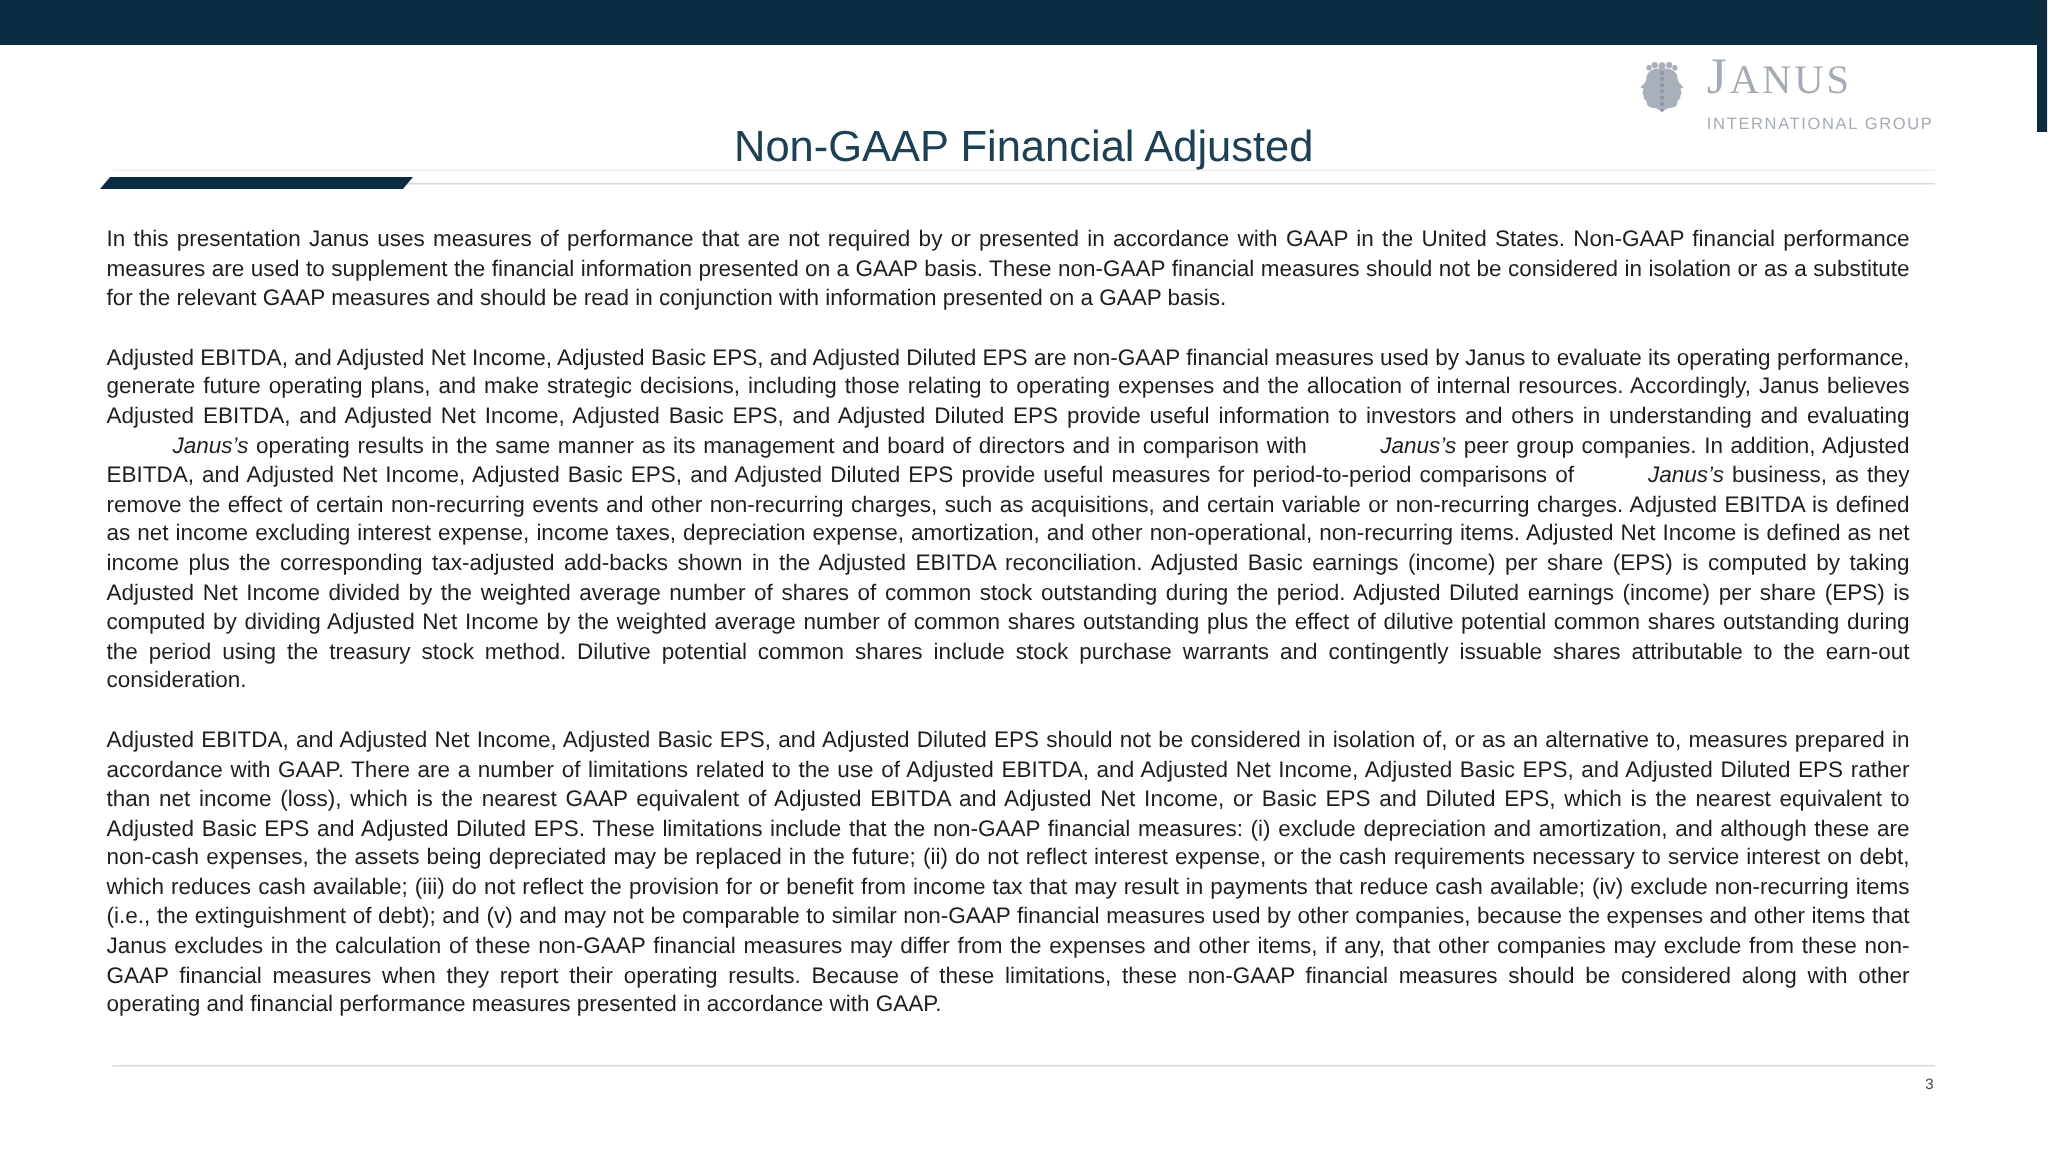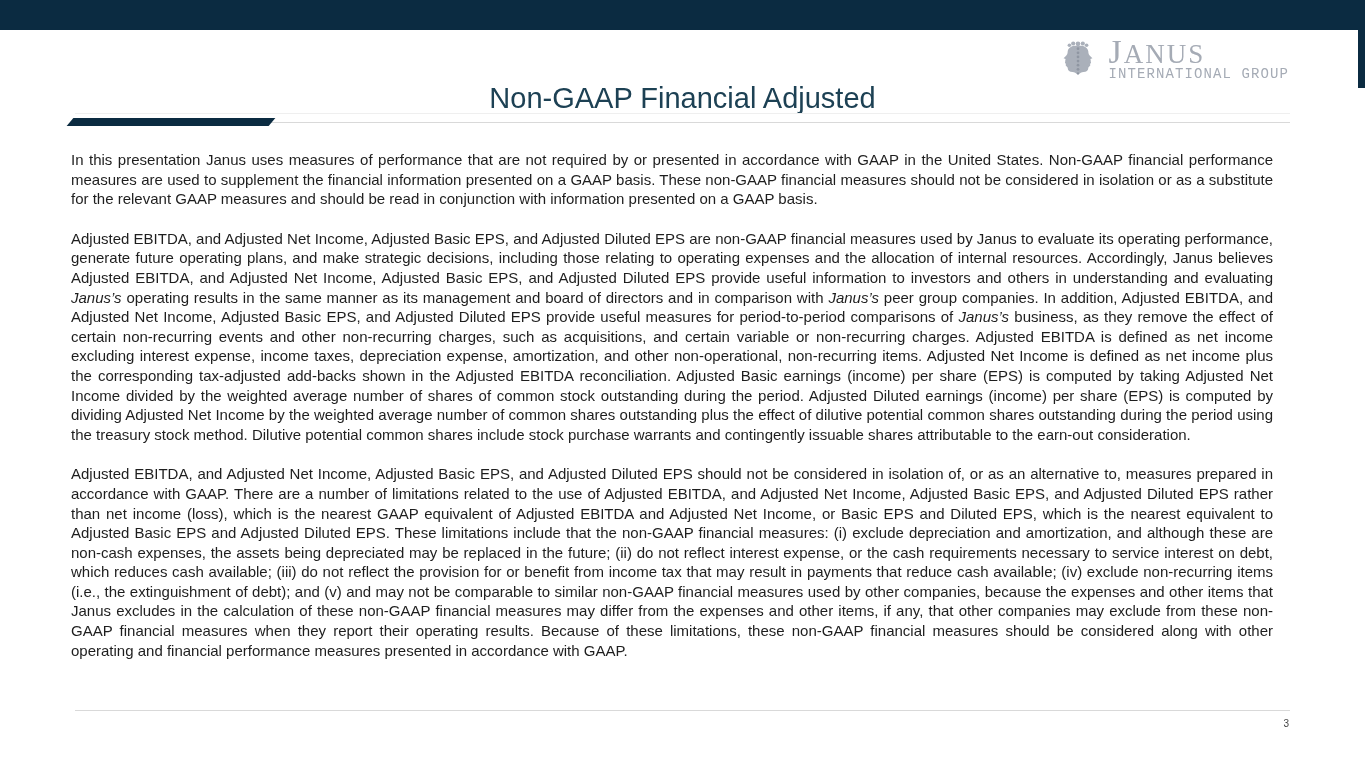--- a/index.html
+++ b/index.html
@@ -33,25 +33,25 @@
   }
   .logo-text{display:flex;flex-direction:column;align-items:flex-start;}
   .logo-wordmark{
     font-family:"Liberation Serif", serif;
     font-size:27px;line-height:30px;
     letter-spacing:2px;
     color:var(--logo-gray);
   }
   .logo-wordmark::first-letter{font-size:34px;}
   .logo-tagline{
-    font-family:Liberation Mono, monospace;
-    font-size:14px;line-height:10px;
+    font-family:Liberation Sans, sans-serif;
+    font-size:11px;line-height:10px;
     letter-spacing:1.1px;
     color:var(--logo-gray);
-    margin-top:0;
+    margin-top:10px;
   }
   .page-title{
     position:absolute;top:82px;left:0;right:0;
     text-align:center;
     font-size:29px;font-weight:400;
     color:var(--title);
   }
   .title-rule-faint{
     position:absolute;top:113px;left:75px;width:1215px;height:1px;
     background:#efefef;
@@ -65,21 +65,21 @@
     background:var(--navy);
     transform:skewX(-40deg);
   }
   .body-paragraphs{
     position:absolute;top:150px;left:71px;width:1202px;
     font-size:15px;line-height:19.6px;
     color:var(--body-text);
     text-align:justify;
   }
   .para{margin:0 0 20px 0;}
-  .para em{font-style:italic;}
+  .para em{font-style:italic;margin-left:44px;}
   .footer-divider{
     position:absolute;top:710px;left:75px;width:1215px;height:1px;
     background:var(--rule-gray);
   }
   .page-number{
     position:absolute;top:718px;right:76px;
     font-size:10px;color:#444444;
   }
 </style>
 </head>

